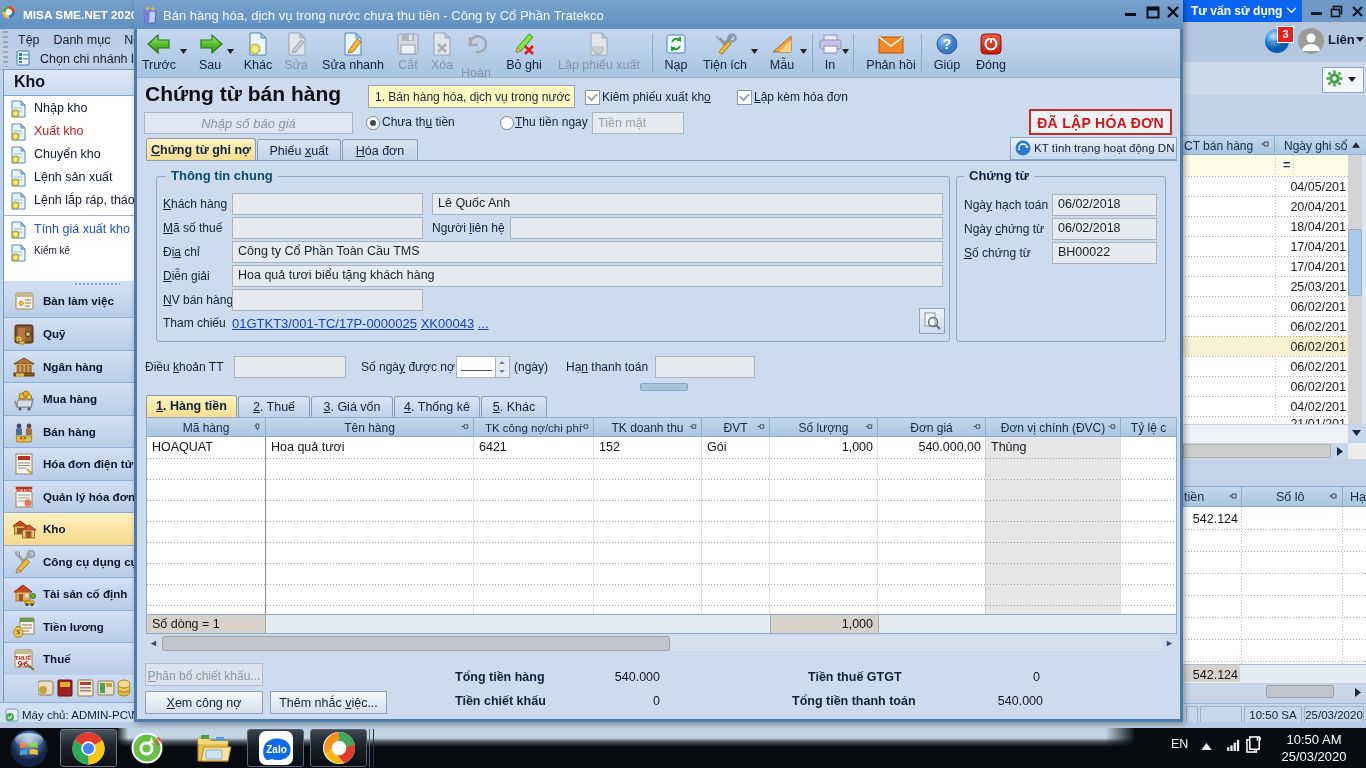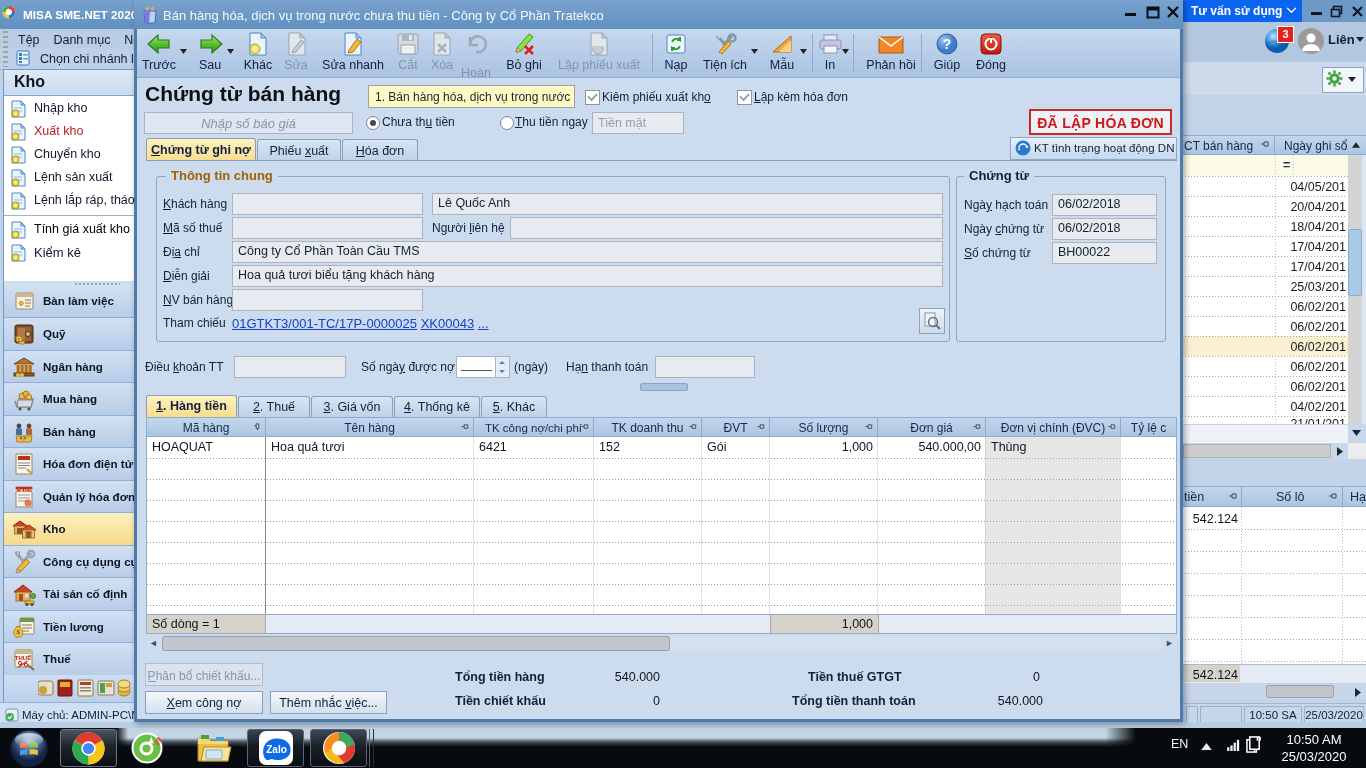--- a/index.html
+++ b/index.html
@@ -123,31 +123,31 @@
   <div class="a" style="left:4px;top:215px;width:130px;height:1px;background:#9ab4d0;"></div>
   <div class="a doc" style="left:10px;top:221px;">
       <svg width="17" height="18" viewBox="0 0 17 18">
         <path d="M2 1 L11 1 L15 5 L15 17 L2 17 Z" fill="#eaf4fe" stroke="#5588bb"></path>
         <path d="M11 1 L11 5 L15 5 Z" fill="#a8cdf0" stroke="#5588bb"></path>
         <path d="M4 8 h8 M4 11 h8" stroke="#9ab8d8" stroke-width="1"></path>
         <circle cx="5.5" cy="13.5" r="3.5" fill="#e8d84a" stroke="#a89820"></circle>
         <circle cx="5.5" cy="13.5" r="1.5" fill="#f8f0a0"></circle>
       </svg>
     </div>
-    <div class="a" style="left:34px;top:222px;font-size:12.5px;color:#000000;">Tính giá xuất kho</div>
+    <div class="a" style="left:34px;top:222px;font-size:12.5px;color:#1d4ed8;">Tính giá xuất kho</div>
   <div class="a doc" style="left:10px;top:244px;">
       <svg width="17" height="18" viewBox="0 0 17 18">
         <path d="M2 1 L11 1 L15 5 L15 17 L2 17 Z" fill="#eaf4fe" stroke="#5588bb"></path>
         <path d="M11 1 L11 5 L15 5 Z" fill="#a8cdf0" stroke="#5588bb"></path>
         <path d="M4 8 h8 M4 11 h8" stroke="#9ab8d8" stroke-width="1"></path>
         <circle cx="5.5" cy="13.5" r="3.5" fill="#e8d84a" stroke="#a89820"></circle>
         <circle cx="5.5" cy="13.5" r="1.5" fill="#f8f0a0"></circle>
       </svg>
     </div>
-    <div class="a" style="left:34px;top:245px;font-size:13px;color:#101828;">Kiểm kê</div>
+    <div class="a" style="left:34px;top:245px;font-size:10px;color:#101828;">Kiểm kê</div>
 </div>
 
 <div class="a" style="left:4px;top:281px;width:130px;height:5px;background:#cfdff2;"></div>
 <div class="a" style="left:75px;top:283px;width:45px;height:2px;background:repeating-linear-gradient(to right,#8aa8cc 0 2px,transparent 2px 4px);"></div>
 
 <div id="nav">
   <div class="a nitem" style="top:285px;height:32px;">
       <span class="nic" id="ic-desk"><svg width="24" height="24" viewBox="0 0 24 24">
           <rect x="4" y="4" width="17" height="16" rx="1" fill="#f6f1e3" stroke="#9a8a60"></rect>
           <rect x="4" y="4" width="17" height="4" fill="#c8b890"></rect>
@@ -781,21 +781,21 @@
 
   <div class="a" style="left:1010px;top:137px;width:167px;height:23px;background:linear-gradient(#e8f0fa,#c6d8ec);border:1px solid #8aa8cc;box-sizing:border-box;"></div>
   <svg class="a" style="left:1015px;top:140px;" width="16" height="16" viewBox="0 0 16 16">
     <circle cx="8" cy="8" r="7.5" fill="#2a7ad0"></circle>
     <path d="M4 8 A4 4 0 0 1 12 8" fill="none" stroke="#fff" stroke-width="1.5"></path>
     <path d="M12 8 l-1.5 -2 l3 0 Z M4 8 l-1.5 2 l3 0 Z" fill="#fff"></path>
   </svg>
   <div class="a" style="left:1034px;top:142px;font-size:11.5px;color:#10203c;white-space:nowrap;">KT tình trạng hoạt động DN</div>
 
   <div class="a" style="left:156px;top:176px;width:792px;height:164px;border:1px solid #8ea6c0;border-radius:3px;"></div>
-  <div class="a" style="left:166px;top:168px;background:#ccdcee;padding:0 5px;font-size:13px;font-weight:bold;color:#a16207;">Thông tin chung</div>
+  <div class="a" style="left:166px;top:168px;background:#ccdcee;padding:0 5px;font-size:13px;font-weight:bold;color:#0c4a6e;">Thông tin chung</div>
   <div class="a flabel" style="left:163px;top:197px;"><span style="text-decoration:underline">K</span>hách hàng</div>
   <div class="a fbox" style="left:232px;top:193px;width:191px;height:22px;"></div>
   <div class="a fbox" style="left:432px;top:193px;width:511px;height:22px;">
       <div class="fval">Lê Quốc Anh</div>
     </div>
   <div class="a flabel" style="left:163px;top:221px;"><span style="text-decoration:underline">M</span>ã số thuế</div>
   <div class="a fbox" style="left:232px;top:217px;width:191px;height:22px;"></div>
   <div class="a flabel" style="left:432px;top:221px;">Người <span style="text-decoration:underline">l</span>iên hệ</div>
   <div class="a fbox" style="left:510px;top:217px;width:433px;height:22px;"></div>
   <div class="a flabel" style="left:163px;top:245px;">Đị<span style="text-decoration:underline">a</span> chỉ</div>

